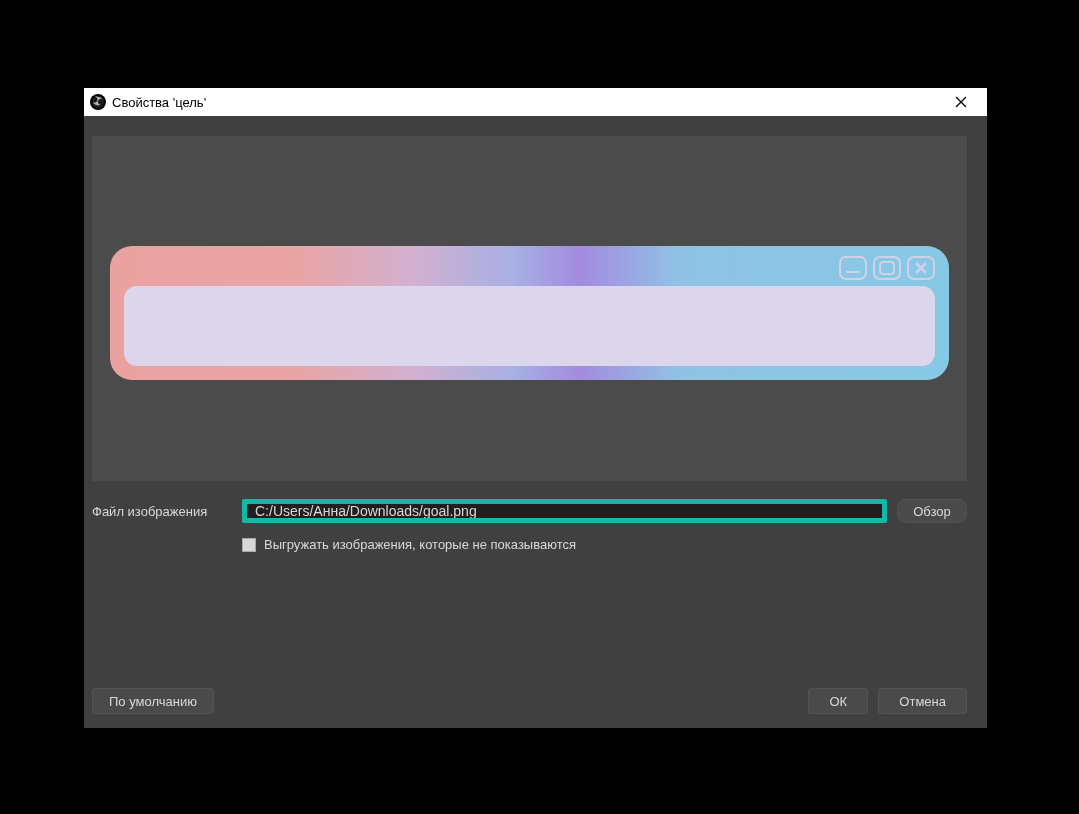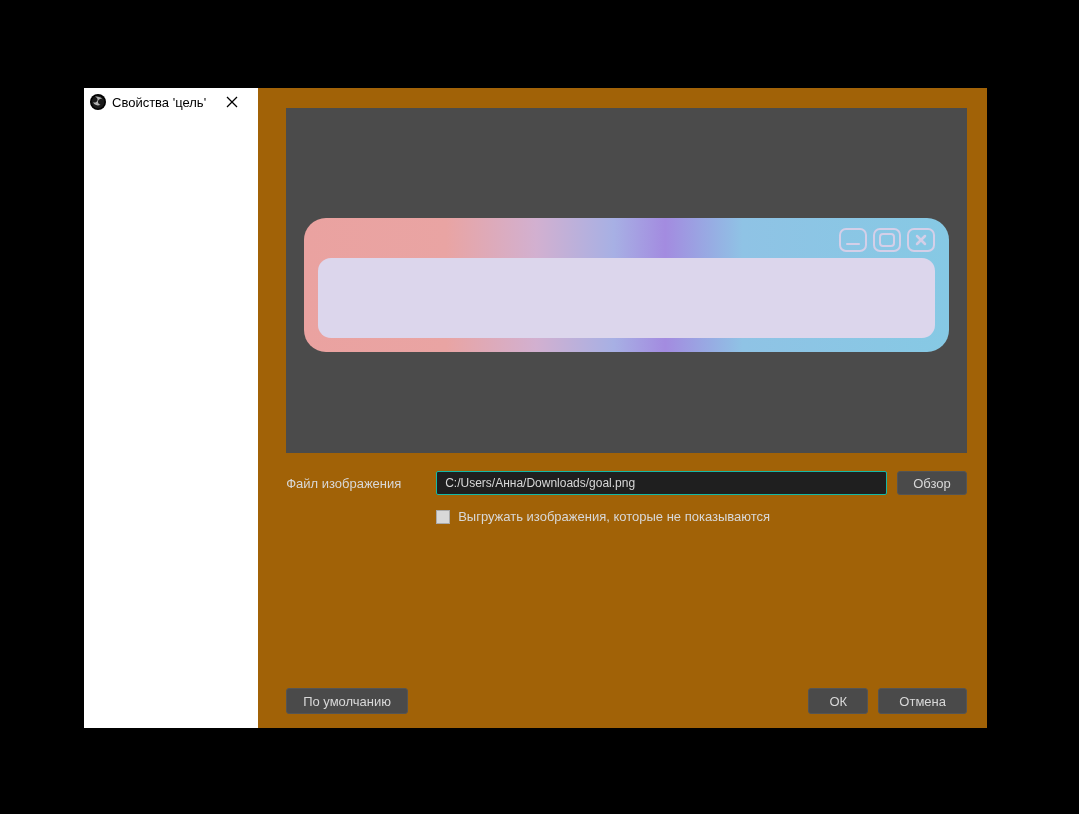--- a/index.html
+++ b/index.html
@@ -13,21 +13,21 @@
       position: relative;
     }
     .window {
       position: absolute;
       left: 84px;
       top: 88px;
       width: 903px;
       height: 640px;
       background: #fff;
       display: flex;
-      flex-direction: row;
+      flex-direction: column;
     }
     .titlebar {
       height: 28px;
       background: #fff;
       color: #000;
       display: flex;
       align-items: center;
       padding: 0 6px;
       gap: 6px;
     }
@@ -51,24 +51,24 @@
       width: 40px;
       height: 28px;
       display: flex;
       align-items: center;
       justify-content: center;
       cursor: pointer;
     }
     .close-btn svg { display: block; }
     .body {
       flex: 1;
-      background: #a16207;
+      background: #404040;
       display: flex;
       flex-direction: column;
-      padding: 20px 20px 14px 28px;
+      padding: 20px 20px 14px 8px;
       gap: 14px;
     }
     .preview {
       background: #4b4b4b;
       height: 345px;
       position: relative;
       overflow: hidden;
     }
     .overlay-img {
       position: absolute;
@@ -136,35 +136,35 @@
       margin-top: 4px;
     }
     .form-label {
       width: 140px;
       text-align: left;
       color: #d8d8d8;
     }
     .form-input {
       flex: 1;
       background: #1f1f1f;
-      border: 1px solid #14b8a6;
+      border: 5px solid #14b8a6;
       color: #d8d8d8;
       height: 24px;
       padding: 0 8px;
-      font-size: 12px;
+      font-size: 14px;
       border-radius: 2px;
     }
     .browse-btn {
       width: 70px;
       height: 24px;
       background: #4a4a4a;
       border: 1px solid #545454;
       color: #d8d8d8;
       font-size: 13px;
-      border-radius: 3px;
+      border-radius: 9px;
       cursor: pointer;
     }
     .checkbox-row {
       display: flex;
       align-items: center;
       gap: 8px;
       margin-left: 150px;
       text-align: right;
     }
     .checkbox {

